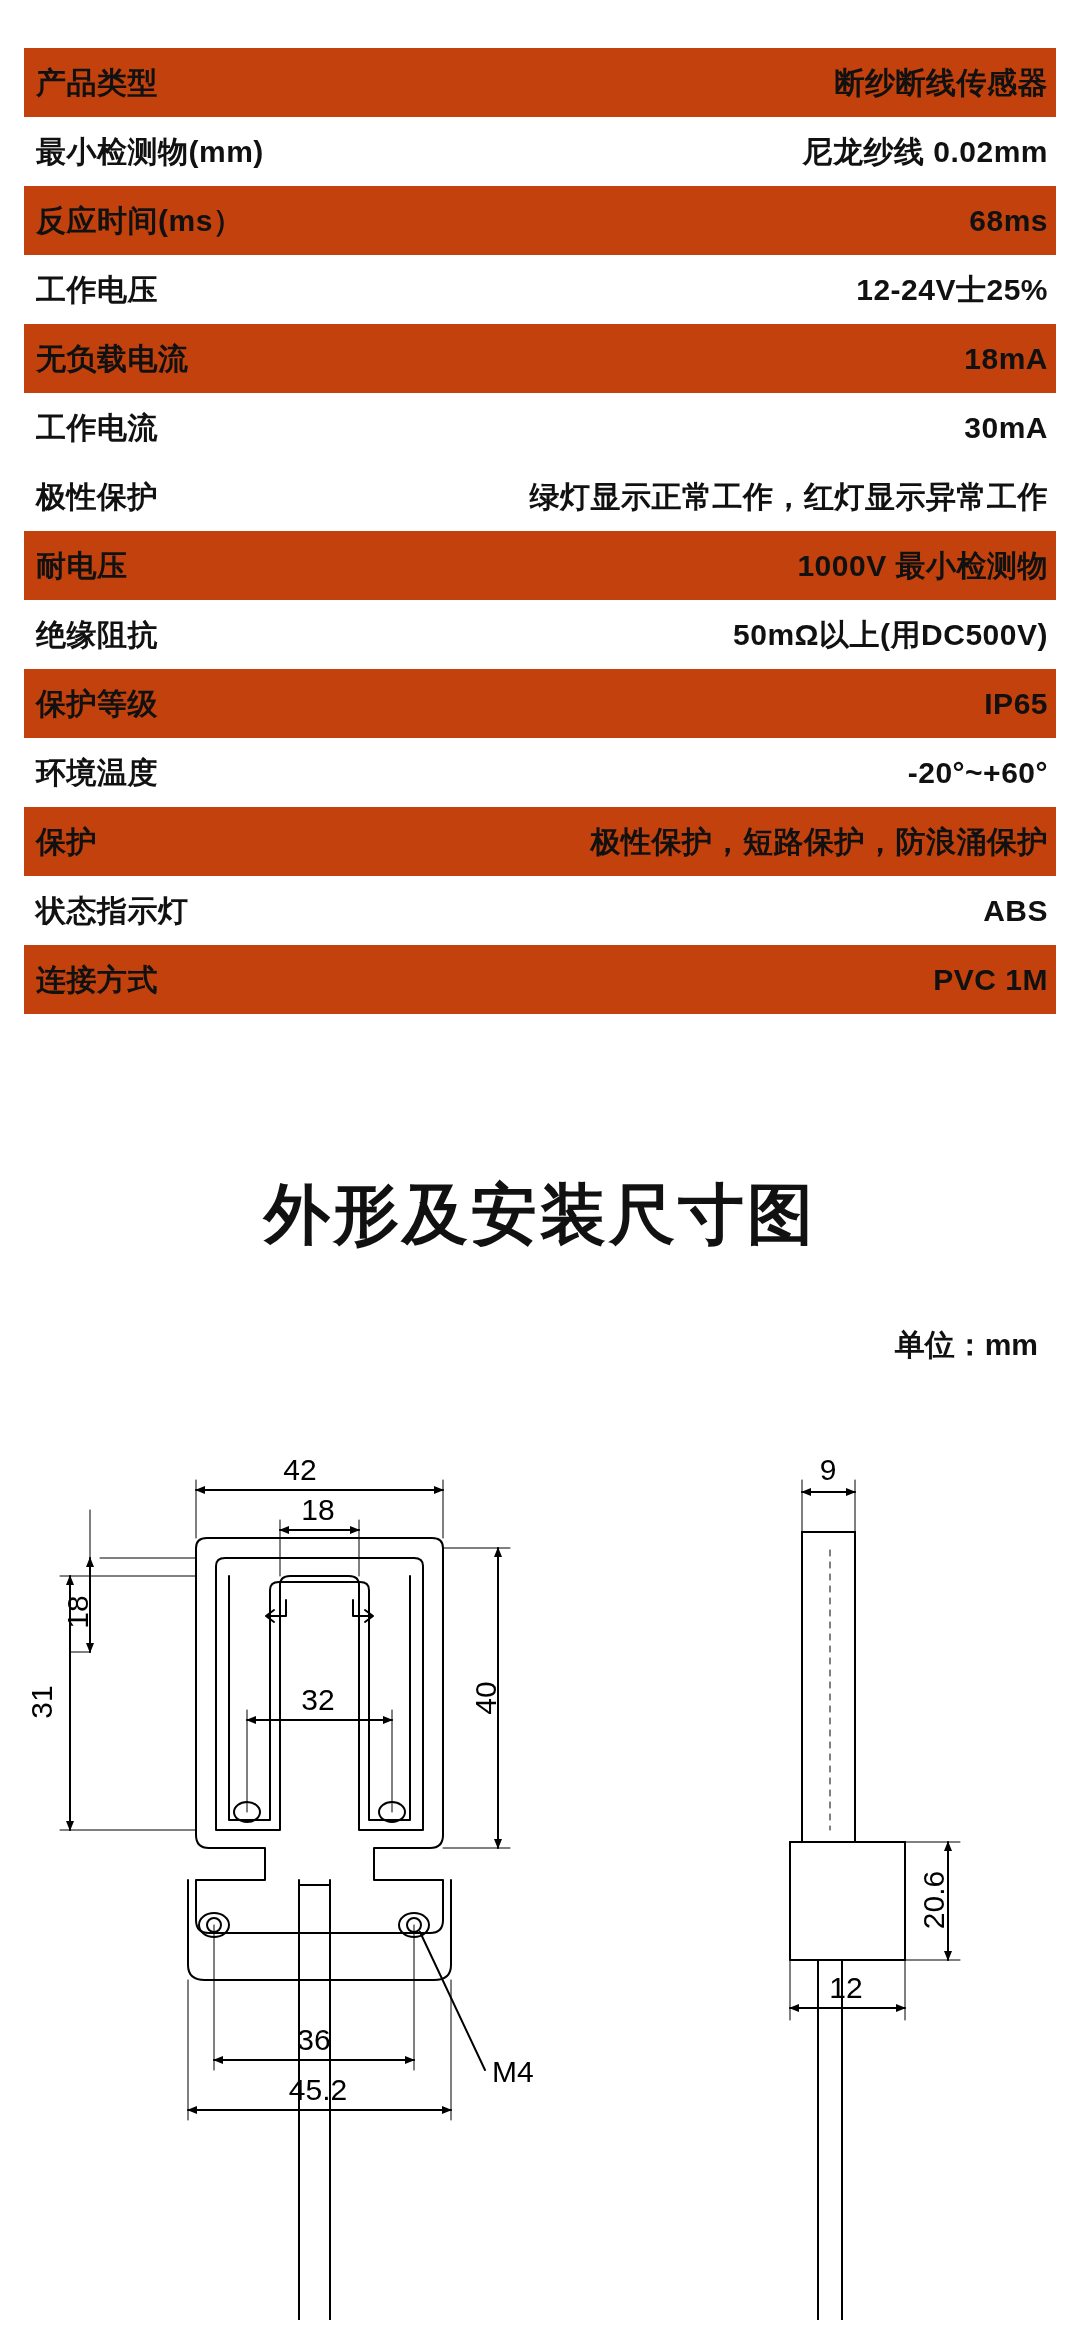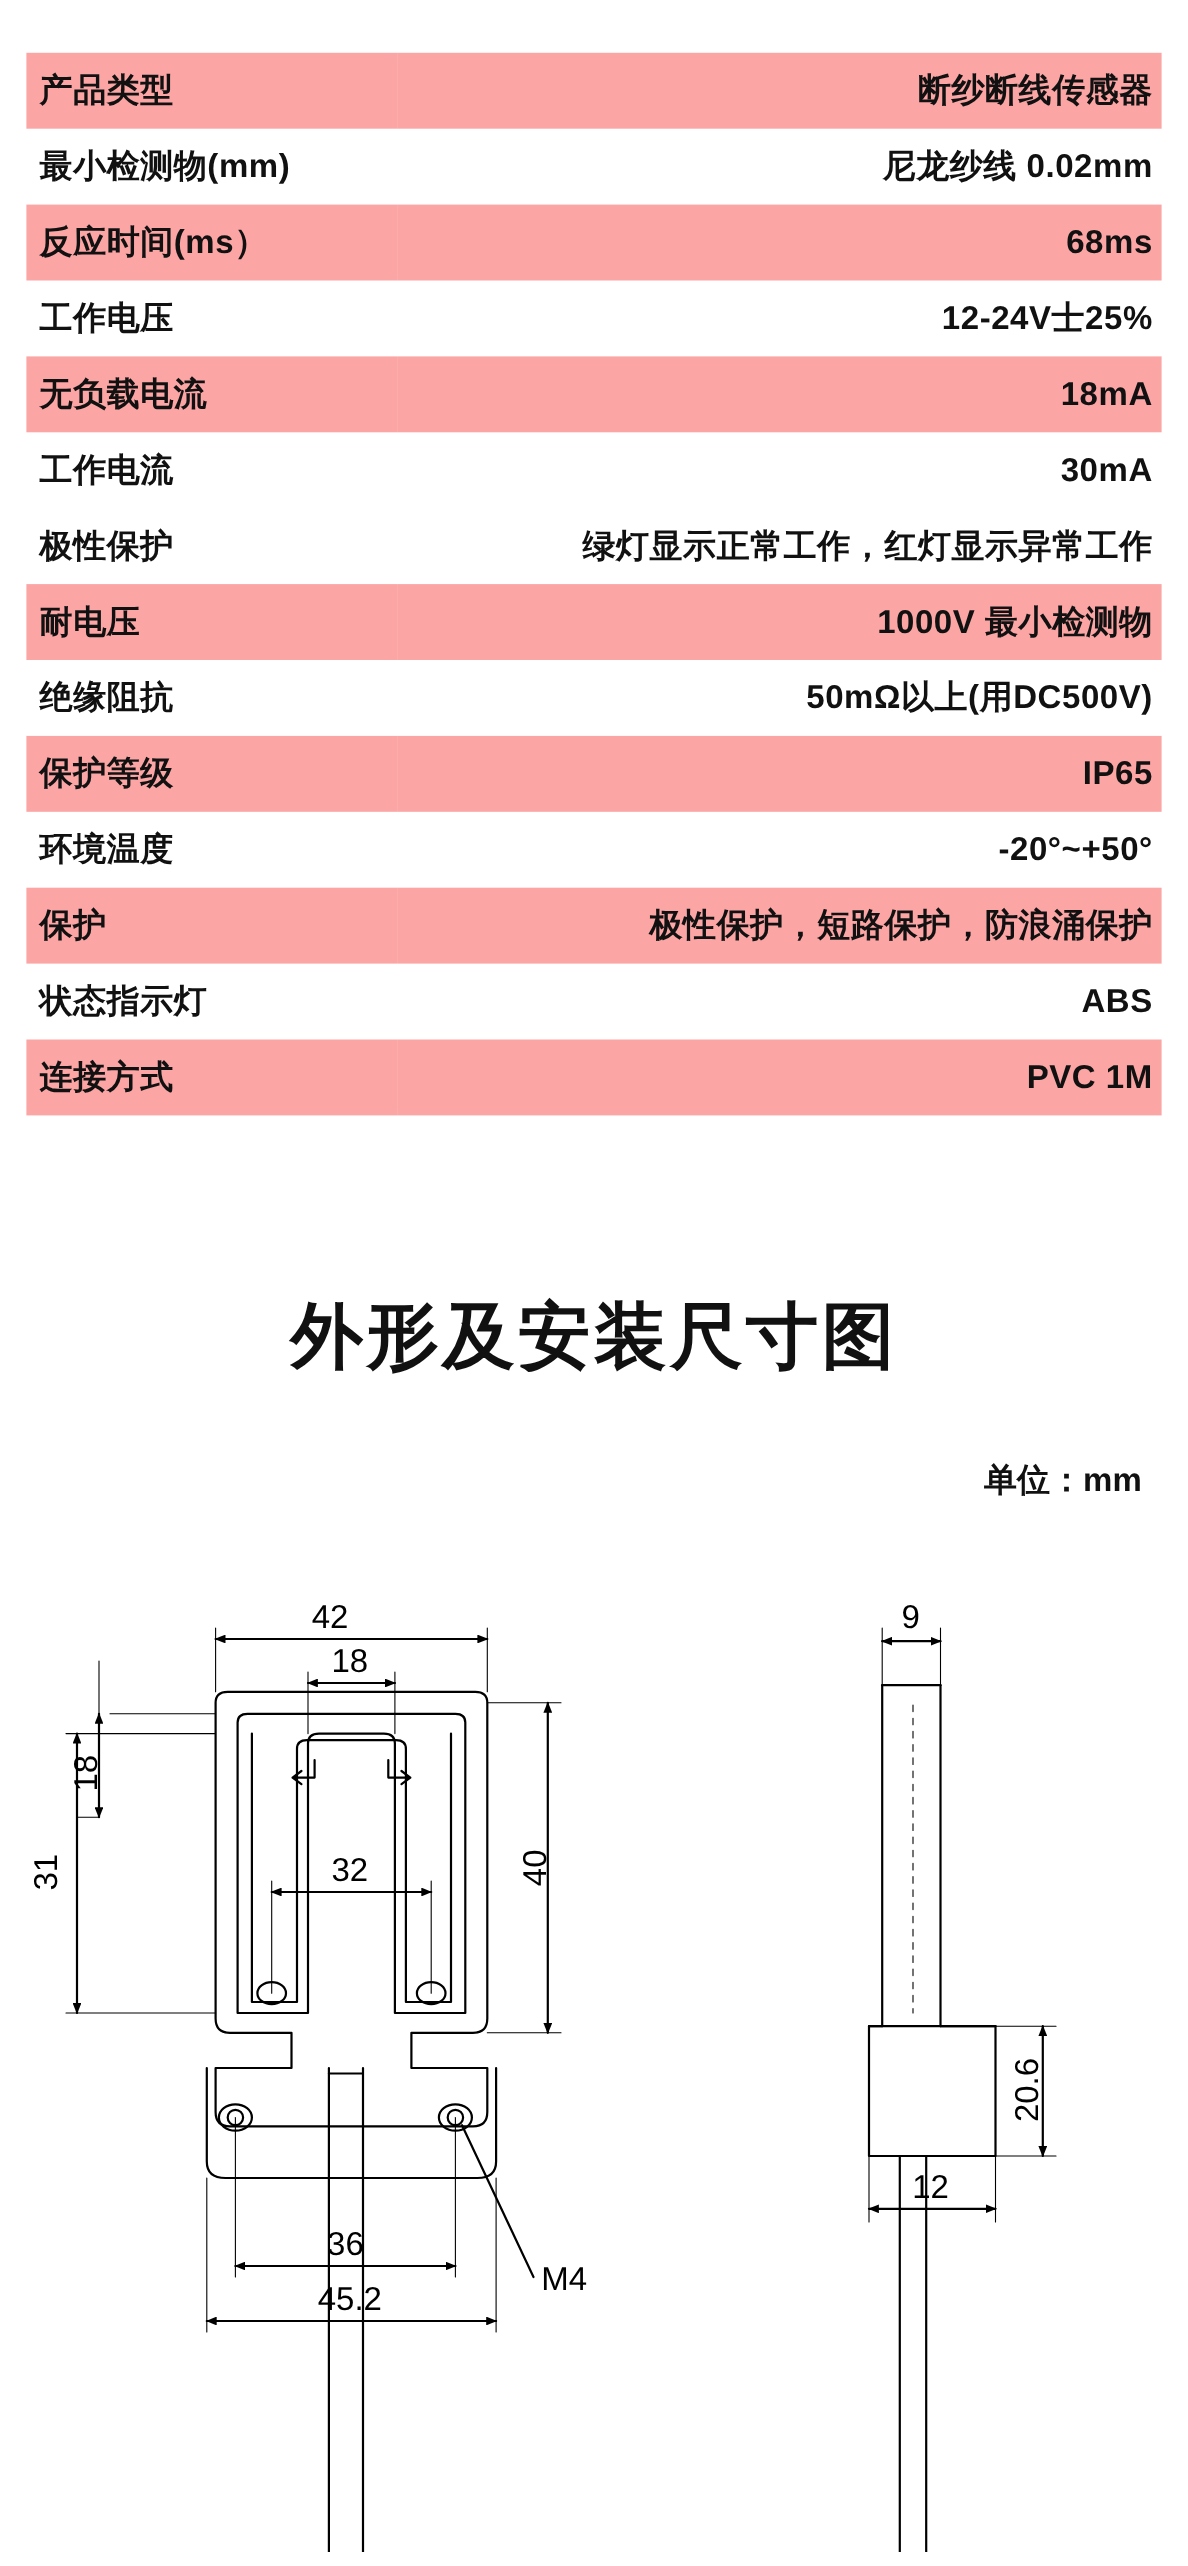--- a/index.html
+++ b/index.html
@@ -21,21 +21,21 @@
     position: absolute;
     top: 48px;
     left: 24px;
     width: 1032px;
     border-collapse: collapse;
   }
   .spec-table tr {
     height: 69px;
   }
   .spec-table tr.alt td {
-    background: #fca5a5;
+    background: #c2410c;
   }
   .spec-table td {
     vertical-align: middle;
     font-weight: bold;
     font-size: 30px;
     letter-spacing: 0.5px;
     padding: 0 8px 0 12px;
     line-height: 1.2;
   }
   .spec-table td.key {
@@ -119,21 +119,21 @@
     <tr>
       <td class="key">绝缘阻抗</td>
       <td class="val">50mΩ以上(用DC500V)</td>
     </tr>
     <tr class="alt">
       <td class="key">保护等级</td>
       <td class="val">IP65</td>
     </tr>
     <tr>
       <td class="key">环境温度</td>
-      <td class="val">-20°~+50°</td>
+      <td class="val">-20°~+60°</td>
     </tr>
     <tr class="alt">
       <td class="key">保护</td>
       <td class="val">极性保护，短路保护，防浪涌保护</td>
     </tr>
     <tr>
       <td class="key">状态指示灯</td>
       <td class="val">ABS</td>
     </tr>
     <tr class="alt">

